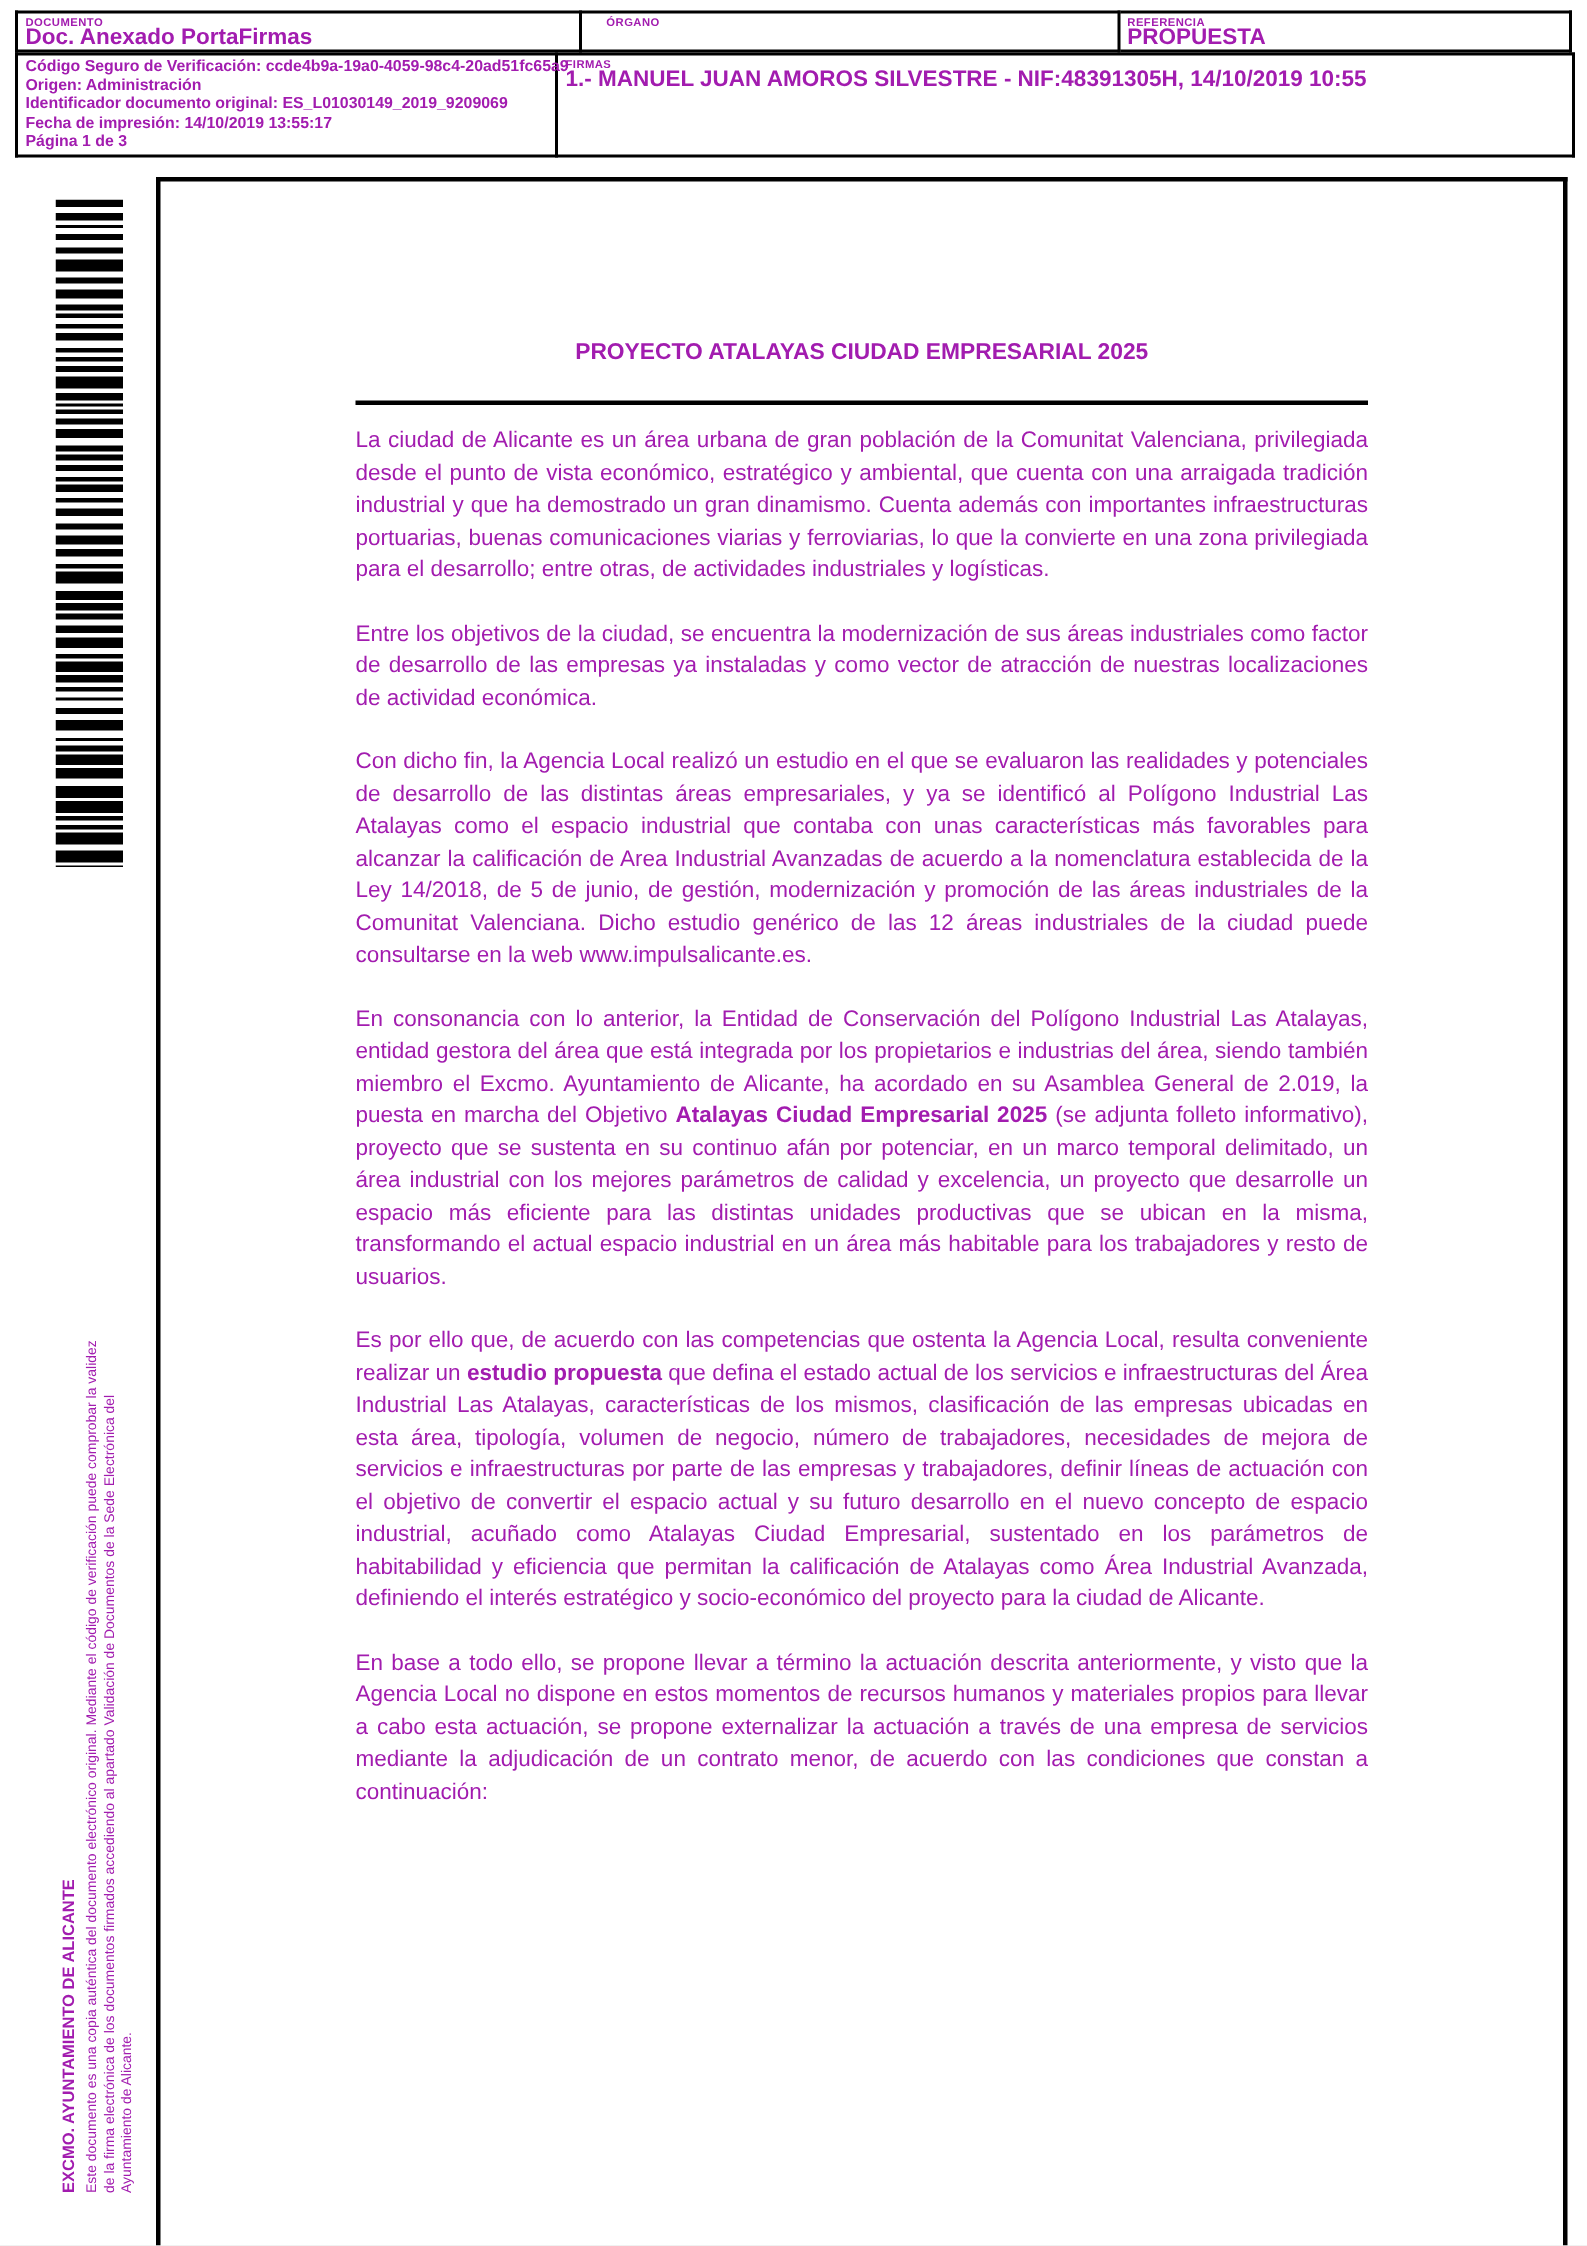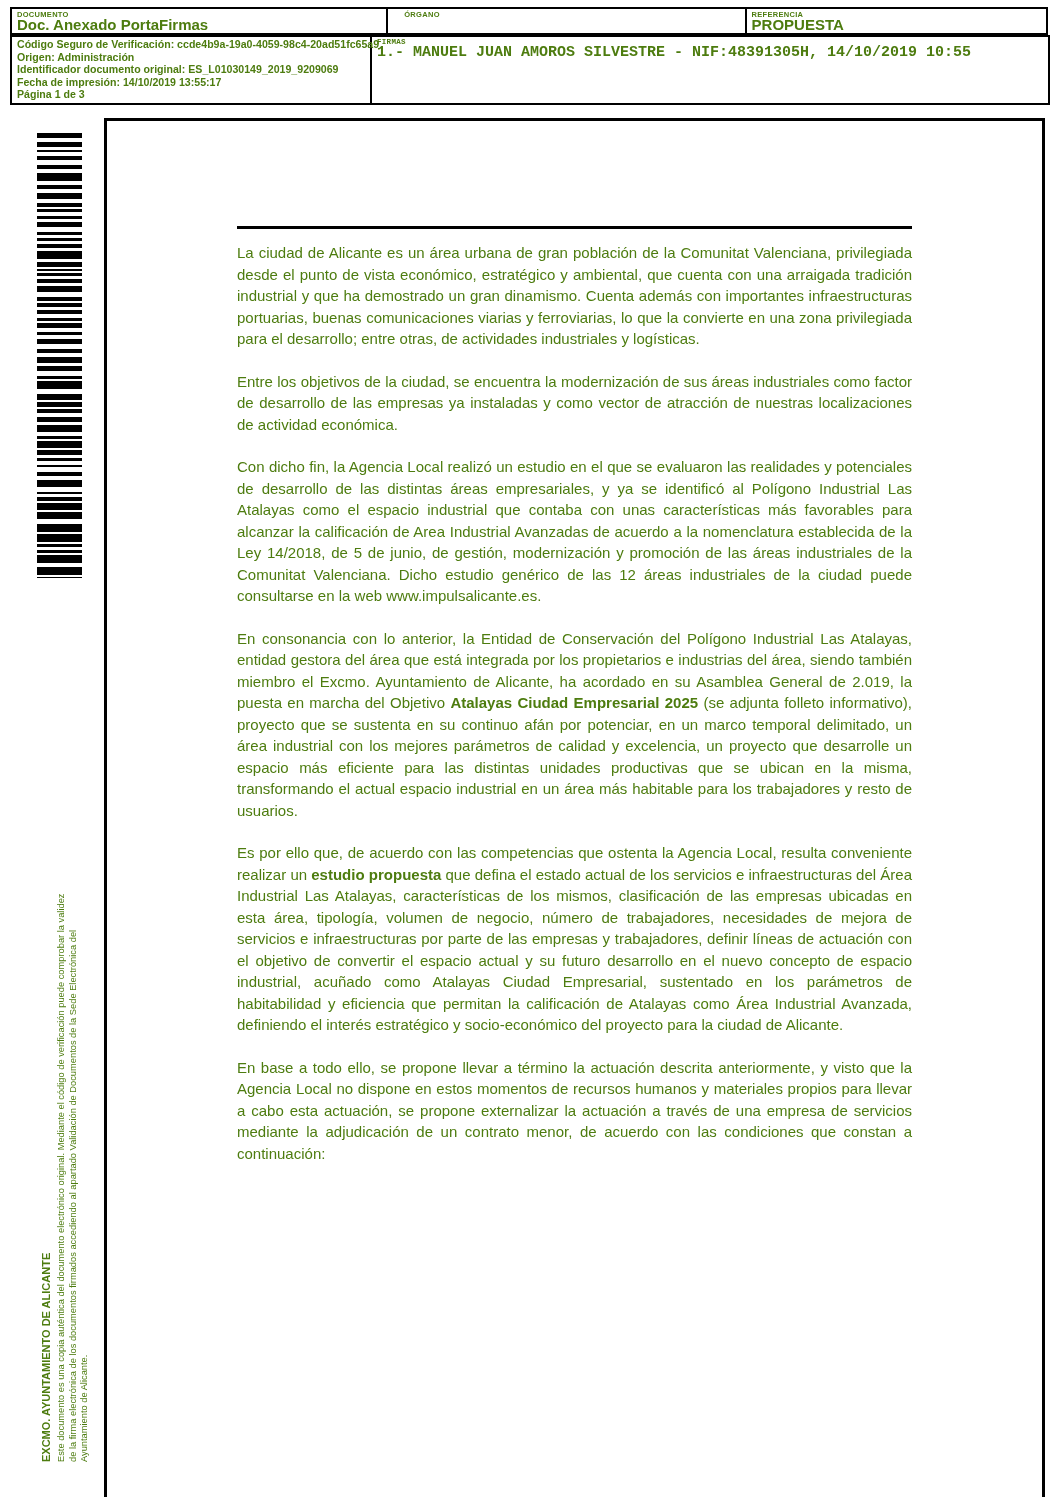--- a/index.html
+++ b/index.html
@@ -1,18 +1,18 @@
 <!DOCTYPE html>
 <html><head>
 <meta charset="utf-8">
 <style>
   html,body{margin:0;padding:0;background:#e8e8e8;}
   .screen{
     position:relative;width:1058px;height:1497px;background:#ffffff;
-    font-family:"Liberation Sans", sans-serif;color:#4d7c0f;overflow:hidden;
+    font-family:"Liberation Sans", sans-serif;color:#a21caf;overflow:hidden;
     margin:0 auto;
   }
   
   .hdr-table{position:absolute;border-collapse:collapse;table-layout:fixed;}
   .hdr-table td{border:2px solid #000;vertical-align:top;padding:1px 5px 2px 5px;box-sizing:border-box;}
   .t1{left:10px;top:7px;width:1038px;height:24px;}
   .t2{left:10px;top:35px;width:1038px;height:69px;}
   .cell-label{font-size:7.5px;font-weight:bold;letter-spacing:.3px;line-height:9px;}
   .cell-value{font-size:15px;font-weight:bold;line-height:12px;}
   .meta-line{font-size:10.6px;font-weight:bold;line-height:12.6px;white-space:nowrap;}
@@ -65,21 +65,21 @@
   <table class="hdr-table t2">
     <tbody>
         <tr>
       <td style="width:360px;">
         <div class="meta-line">Código Seguro de Verificación: ccde4b9a-19a0-4059-98c4-20ad51fc65a9</div>
         <div class="meta-line">Origen: Administración</div>
         <div class="meta-line">Identificador documento original: ES_L01030149_2019_9209069</div>
         <div class="meta-line">Fecha de impresión: 14/10/2019 13:55:17</div>
         <div class="meta-line">Página 1 de 3</div>
       </td>
-      <td style="width:678px;font-family:Liberation Mono, monospace;">
+      <td style="width:678px;">
         <div class="cell-label">FIRMAS</div>
         <div class="cell-value">1.- MANUEL JUAN AMOROS SILVESTRE - NIF:48391305H, 14/10/2019 10:55</div>
       </td>
     </tr>
   </tbody>
     </table>
 
   <div class="barcode">
       <div class="bar" style="height:5px;margin-bottom:4px"></div>
       <div class="bar" style="height:5px;margin-bottom:3px"></div>
@@ -140,20 +140,21 @@
     </div>
 
   <div class="side-text">
     <div class="side-heading">EXCMO. AYUNTAMIENTO DE ALICANTE</div>
     <div class="side-line">Este documento es una copia auténtica del documento electrónico original. Mediante el código de verificación puede comprobar la validez</div>
     <div class="side-line">de la firma electrónica de los documentos firmados accediendo al apartado Validación de Documentos de la Sede Electrónica del</div>
     <div class="side-line">Ayuntamiento de Alicante.</div>
   </div>
 
   <div class="page-frame">
+    <p class="doc-subtitle">PROYECTO ATALAYAS CIUDAD EMPRESARIAL 2025</p>
     <hr class="title-rule">
     <p class="body-par"><span>La ciudad de Alicante es un área urbana de gran población de la Comunitat Valenciana, privilegiada desde el punto de vista económico, estratégico y ambiental, que cuenta con una arraigada tradición industrial y que ha demostrado un gran dinamismo. Cuenta además con importantes infraestructuras portuarias, buenas comunicaciones viarias y ferroviarias, lo que la convierte en una zona privilegiada para el desarrollo; entre otras, de actividades industriales y logísticas.</span></p>
     <p class="body-par"><span>Entre los objetivos de la ciudad, se encuentra la modernización de sus áreas industriales como factor de desarrollo de las empresas ya instaladas y como vector de atracción de nuestras localizaciones de actividad económica.</span></p>
     <p class="body-par"><span>Con dicho fin, la Agencia Local realizó un estudio en el que se evaluaron las realidades y potenciales de desarrollo de las distintas áreas empresariales, y ya se identificó al Polígono Industrial Las Atalayas como el espacio industrial que contaba con unas características más favorables para alcanzar la calificación de Area Industrial Avanzadas de acuerdo a la nomenclatura establecida de la Ley 14/2018, de 5 de junio, de gestión, modernización y promoción de las áreas industriales de la Comunitat Valenciana. Dicho estudio genérico de las 12 áreas industriales de la ciudad puede consultarse en la web www.impulsalicante.es.</span></p>
     <p class="body-par"><span>En consonancia con lo anterior, la Entidad de Conservación del Polígono Industrial Las Atalayas, entidad gestora del área que está integrada por los propietarios e industrias del área, siendo también miembro el Excmo. Ayuntamiento de Alicante, ha acordado en su Asamblea General de 2.019, la puesta en marcha del Objetivo </span><b>Atalayas Ciudad Empresarial 2025</b><span> (se adjunta folleto informativo), proyecto que se sustenta en su continuo afán por potenciar, en un marco temporal delimitado, un área industrial con los mejores parámetros de calidad y excelencia, un proyecto que desarrolle un espacio más eficiente para las distintas unidades productivas que se ubican en la misma, transformando el actual espacio industrial en un área más habitable para los trabajadores y resto de usuarios.</span></p>
     <p class="body-par"><span>Es por ello que, de acuerdo con las competencias que ostenta la Agencia Local, resulta conveniente realizar un </span><b>estudio propuesta</b><span> que defina el estado actual de los servicios e infraestructuras del Área Industrial Las Atalayas, características de los mismos, clasificación de las empresas ubicadas en esta área, tipología, volumen de negocio, número de trabajadores, necesidades de mejora de servicios e infraestructuras por parte de las empresas y trabajadores, definir líneas de actuación con el objetivo de convertir el espacio actual y su futuro desarrollo en el nuevo concepto de espacio industrial, acuñado como Atalayas Ciudad Empresarial, sustentado en los parámetros de habitabilidad y eficiencia que permitan la calificación de Atalayas como Área Industrial Avanzada, definiendo el interés estratégico y socio-económico del proyecto para la ciudad de Alicante.</span></p>
     <p class="body-par"><span>En base a todo ello, se propone llevar a término la actuación descrita anteriormente, y visto que la Agencia Local no dispone en estos momentos de recursos humanos y materiales propios para llevar a cabo esta actuación, se propone externalizar la actuación a través de una empresa de servicios mediante la adjudicación de un contrato menor, de acuerdo con las condiciones que constan a continuación:</span></p>
   </div>
 
 </div>

